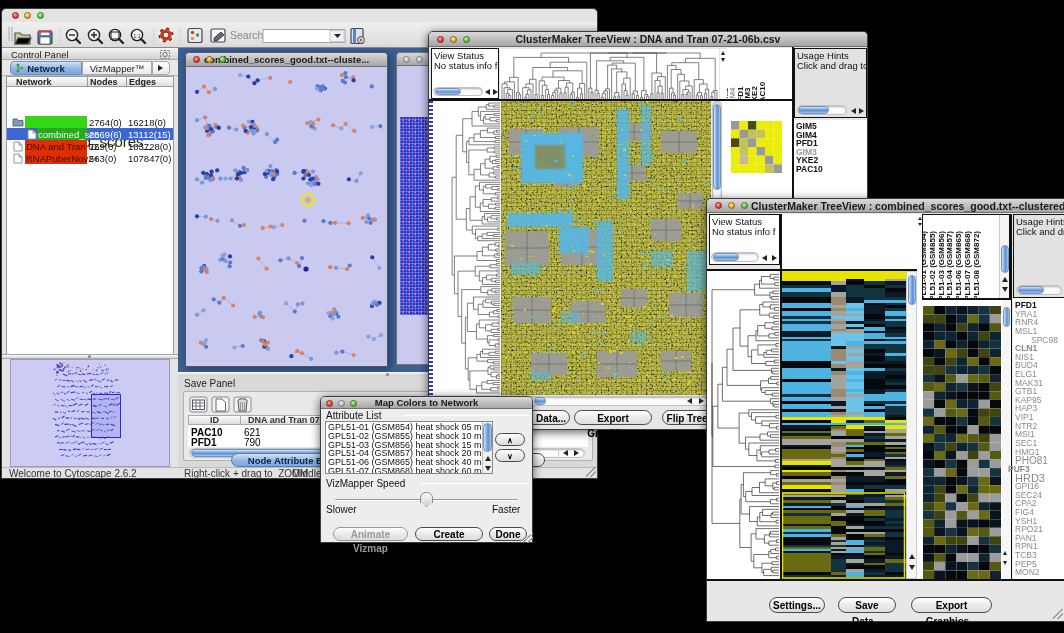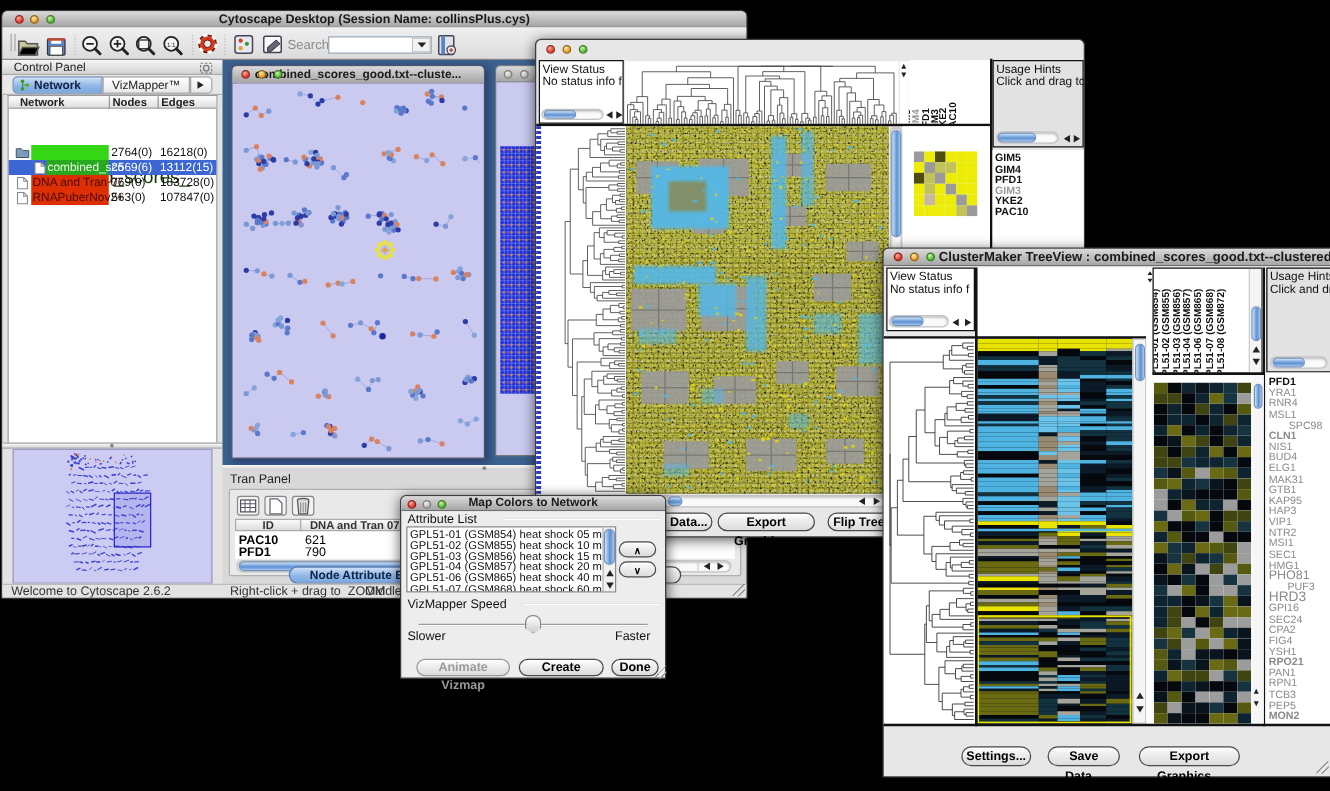--- a/index.html
+++ b/index.html
@@ -33,21 +33,20 @@
  <feColorMatrix type="matrix" values="1.6 0.6 0 0 -0.45  1.6 0.6 0 0 -0.45  0.2 1.0 0 0 -0.3  0 0 0 0 1"></feColorMatrix>
  <feComponentTransfer>
           <feFuncR type="discrete" tableValues="0 0.1 0.55 0.62 0.92"></feFuncR>
           <feFuncG type="discrete" tableValues="0 0.1 0.55 0.6 0.88"></feFuncG>
           <feFuncB type="discrete" tableValues="0 0.05 0.3 0.45"></feFuncB>
         </feComponentTransfer>
 </filter>
 </defs>
   </svg>
 <div class="win" style="left:1px;top:8px;width:597px;height:471px;background:#e3e3e3">
-    <div class="tbar" style="height:13px;font-size:10px;line-height:13px">Cytoscape Desktop (Session Name: collinsPlus.cys)</div>
     <span class="tl r" style="left:10px;top:3px"></span>
     <span class="tl y" style="left:22px;top:3px"></span>
     <span class="tl g" style="left:35px;top:3px"></span>
     <div class="abs" style="left:0;top:13px;width:595px;height:26px;background:linear-gradient(#efefef,#dcdcdc);border-bottom:1px solid #8a8a8a"></div>
     <svg class="abs" style="left:0;top:13px" width="595" height="26" viewBox="0 0 595 26">
       <path d="M7 5v14M10 5v14" stroke="#aaa" stroke-width="1"></path>
       <path d="M13 11h5l2 2h8v9H13z" fill="#c9c99a" stroke="#555" stroke-width="1.2"></path>
       <path d="M13 22l3-6h13l-3 6z" fill="#dede b2" stroke="#555" stroke-width="1.2"></path>
       <rect x="36" y="9" width="14" height="13" rx="1" fill="#5b84c4" stroke="#333" stroke-width="1"></rect>
       <rect x="39" y="9" width="8" height="4" fill="#fff"></rect>
@@ -911,21 +910,21 @@
           <circle cx="114.8" cy="128.8" r="2.1" fill="#e8e23a"></circle>
           <circle cx="119.0" cy="127.0" r="2.1" fill="#e8e23a"></circle>
           <circle cx="123.2" cy="128.8" r="2.1" fill="#e8e23a"></circle>
           <circle cx="119" cy="133" r="2.1" fill="#e8a050"></circle>
           <circle cx="117" cy="202" r="2.6" fill="#18289e"></circle>
         </svg></div>
     </div>
     <div class="abs" style="left:176px;top:363px;width:419px;height:103px;background:#d9d9d9">
       <div class="abs" style="left:0;top:0;width:419px;height:4px;background:linear-gradient(#fafafa,#cfcfcf)"></div>
       <div class="abs" style="left:208px;top:1px;width:3px;height:3px;border-radius:50%;background:#888"></div>
-      <div class="lbl" style="left:6px;top:6px;font-size:10px;color:#222">Tran Panel</div>
+      <div class="lbl" style="left:6px;top:6px;font-size:10px;color:#222">Save Panel</div>
       <div class="abs" style="left:5px;top:19px;width:410px;height:70px;background:#e9e9e9;border:1px solid #b0b0b0;border-radius:2px"></div>
       <svg class="abs" style="left:11px;top:23px" width="80" height="20">
         <rect x="1" y="2" width="17" height="15" rx="2" fill="#f2f2f2" stroke="#888"></rect>
         <rect x="3.5" y="5" width="12" height="9.5" fill="#fff" stroke="#556"></rect>
         <path d="M3.5 8h12M3.5 11h12M7 5v9.5M11 5v9.5" stroke="#556" stroke-width="0.8"></path>
         <rect x="23" y="2" width="17" height="15" rx="2" fill="#f2f2f2" stroke="#888"></rect>
         <path d="M27 4h6l3.5 3.5V16h-9.5z" fill="#fff" stroke="#667"></path>
         <rect x="45" y="2" width="17" height="15" rx="2" fill="#f2f2f2" stroke="#888"></rect>
         <ellipse cx="53.5" cy="5.5" rx="4.6" ry="1.8" fill="#cfcfcf" stroke="#555"></ellipse>
         <path d="M49 5.5l1 10.5h7l1-10.5" fill="#dedede" stroke="#555"></path>
@@ -949,20 +948,21 @@
     </div>
     <div class="btn" style="left:450px;top:444px;width:93px;height:14px;border-radius:8px;line-height:14px;color:#222">r</div>
     <div class="abs" style="left:229px;top:444px;width:140px;height:14px;background:linear-gradient(#cfe2f7,#8fb7e6 55%,#7aa8e0);border:1px solid #5c7ba8;border-radius:8px;font-size:9.5px;font-weight:bold;color:#0e2244;text-align:center;line-height:14px">Node Attribute Browser</div>
     <div class="abs" style="left:0;top:458px;width:595px;height:11px;background:#e3e3e3;border-top:1px solid #bbb"></div>
     <div class="lbl" style="left:7px;top:459px;font-size:10px;color:#333">Welcome to Cytoscape 2.6.2</div>
     <div class="lbl" style="left:182px;top:459px;font-size:10px;color:#333">Right-click + drag to&nbsp; ZOOM</div>
     <div class="lbl" style="left:290px;top:459px;font-size:10px;color:#333">Middle-click + drag to PAN</div>
     <div class="grip" style="left:584px;top:458px"></div>
   </div>
 <div class="win" style="left:428px;top:31px;width:440px;height:399px">
+    <div class="tbar" style="height:15px;font-size:10.5px;line-height:15px">ClusterMaker TreeView : DNA and Tran 07-21-06b.csv</div>
     <span class="tl r" style="left:8px;top:4px"></span>
     <span class="tl y" style="left:21px;top:4px"></span>
     <span class="tl g" style="left:34px;top:4px"></span>
     <div class="abs" style="left:2px;top:16px;width:68px;height:51px;background:#fff;border:1px solid #111">
       <div class="lbl" style="left:2px;top:1px;font-size:9.5px;color:#111">View Status</div>
       <div class="lbl" style="left:2px;top:11px;font-size:9.5px;color:#111">No status info f</div>
       <div class="track" style="left:1px;top:38px;width:50px;height:9px"></div>
       <div class="pill" style="left:3px;top:39px;width:26px;height:7px"></div>
       <div class="tri-l" style="left:53px;top:40px"></div>
       <div class="tri-r" style="left:61px;top:40px"></div>
@@ -2192,33 +2192,33 @@
     <div class="lbl" style="left:308px;top:178.6px;font-size:8.5px;font-weight:normal;color:#8a8a8a">MAK31</div>
     <div class="lbl" style="left:308px;top:187.2px;font-size:8.5px;font-weight:normal;color:#8a8a8a">GTB1</div>
     <div class="lbl" style="left:308px;top:195.8px;font-size:8.5px;font-weight:normal;color:#8a8a8a">KAP95</div>
     <div class="lbl" style="left:308px;top:204.4px;font-size:8.5px;font-weight:normal;color:#8a8a8a">HAP3</div>
     <div class="lbl" style="left:308px;top:213.1px;font-size:8.5px;font-weight:normal;color:#8a8a8a">VIP1</div>
     <div class="lbl" style="left:308px;top:221.7px;font-size:8.5px;font-weight:normal;color:#8a8a8a">NTR2</div>
     <div class="lbl" style="left:308px;top:230.3px;font-size:8.5px;font-weight:normal;color:#8a8a8a">MSI1</div>
     <div class="lbl" style="left:308px;top:238.9px;font-size:8.5px;font-weight:normal;color:#8a8a8a">SEC1</div>
     <div class="lbl" style="left:308px;top:247.5px;font-size:8.5px;font-weight:normal;color:#8a8a8a">HMG1</div>
     <div class="lbl" style="left:308px;top:256.2px;font-size:10px;font-weight:normal;color:#8a8a8a">PHO81</div>
-    <div class="lbl" style="left:323px;top:264.8px;font-size:8.5px;font-weight:normal;color:#8a8a8a">PUF3</div>
+    <div class="lbl" style="left:301px;top:264.8px;font-size:8.5px;font-weight:bold;color:#8a8a8a">PUF3</div>
     <div class="lbl" style="left:308px;top:273.4px;font-size:11px;font-weight:normal;color:#8a8a8a">HRD3</div>
     <div class="lbl" style="left:308px;top:282.0px;font-size:8.5px;font-weight:normal;color:#8a8a8a">GPI16</div>
     <div class="lbl" style="left:308px;top:290.6px;font-size:8.5px;font-weight:normal;color:#8a8a8a">SEC24</div>
     <div class="lbl" style="left:308px;top:299.3px;font-size:8.5px;font-weight:normal;color:#8a8a8a">CPA2</div>
     <div class="lbl" style="left:308px;top:307.9px;font-size:8.5px;font-weight:normal;color:#8a8a8a">FIG4</div>
     <div class="lbl" style="left:308px;top:316.5px;font-size:8.5px;font-weight:normal;color:#8a8a8a">YSH1</div>
-    <div class="lbl" style="left:308px;top:325.1px;font-size:8.5px;font-weight:bold;color:#8a8a8a">RPO21</div>
+    <div class="lbl" style="left:308px;top:325.1px;font-size:8.5px;font-weight:normal;color:#8a8a8a">RPO21</div>
     <div class="lbl" style="left:308px;top:333.7px;font-size:8.5px;font-weight:normal;color:#8a8a8a">PAN1</div>
     <div class="lbl" style="left:308px;top:342.4px;font-size:8.5px;font-weight:normal;color:#8a8a8a">RPN1</div>
     <div class="lbl" style="left:308px;top:351.0px;font-size:8.5px;font-weight:normal;color:#8a8a8a">TCB3</div>
     <div class="lbl" style="left:308px;top:359.6px;font-size:8.5px;font-weight:normal;color:#8a8a8a">PEP5</div>
-    <div class="lbl" style="left:308px;top:368.2px;font-size:8.5px;font-weight:bold;color:#8a8a8a">MON2</div>
+    <div class="lbl" style="left:308px;top:368.2px;font-size:8.5px;font-weight:normal;color:#8a8a8a">MON2</div>
     <div class="abs" style="left:0;top:380px;width:440px;height:2px;background:#111"></div>
     <div class="btn" style="left:62px;top:398px;width:56px;height:16px;line-height:16px">Settings...</div>
     <div class="btn" style="left:131px;top:398px;width:58px;height:16px;line-height:16px">Save Data...</div>
     <div class="btn" style="left:204px;top:398px;width:81px;height:16px;line-height:16px">Export Graphics...</div>
     <div class="grip" style="left:346px;top:410px"></div>
   </div>
 <div class="win" style="left:320px;top:396px;width:213px;height:147px;background:#ededed;z-index:10">
     <div class="tbar" style="height:12px;font-size:9.5px;line-height:12px">Map Colors to Network</div>
     <span class="tl r" style="left:5px;top:2.5px"></span>
     <span class="tl n" style="left:17px;top:2.5px"></span>

